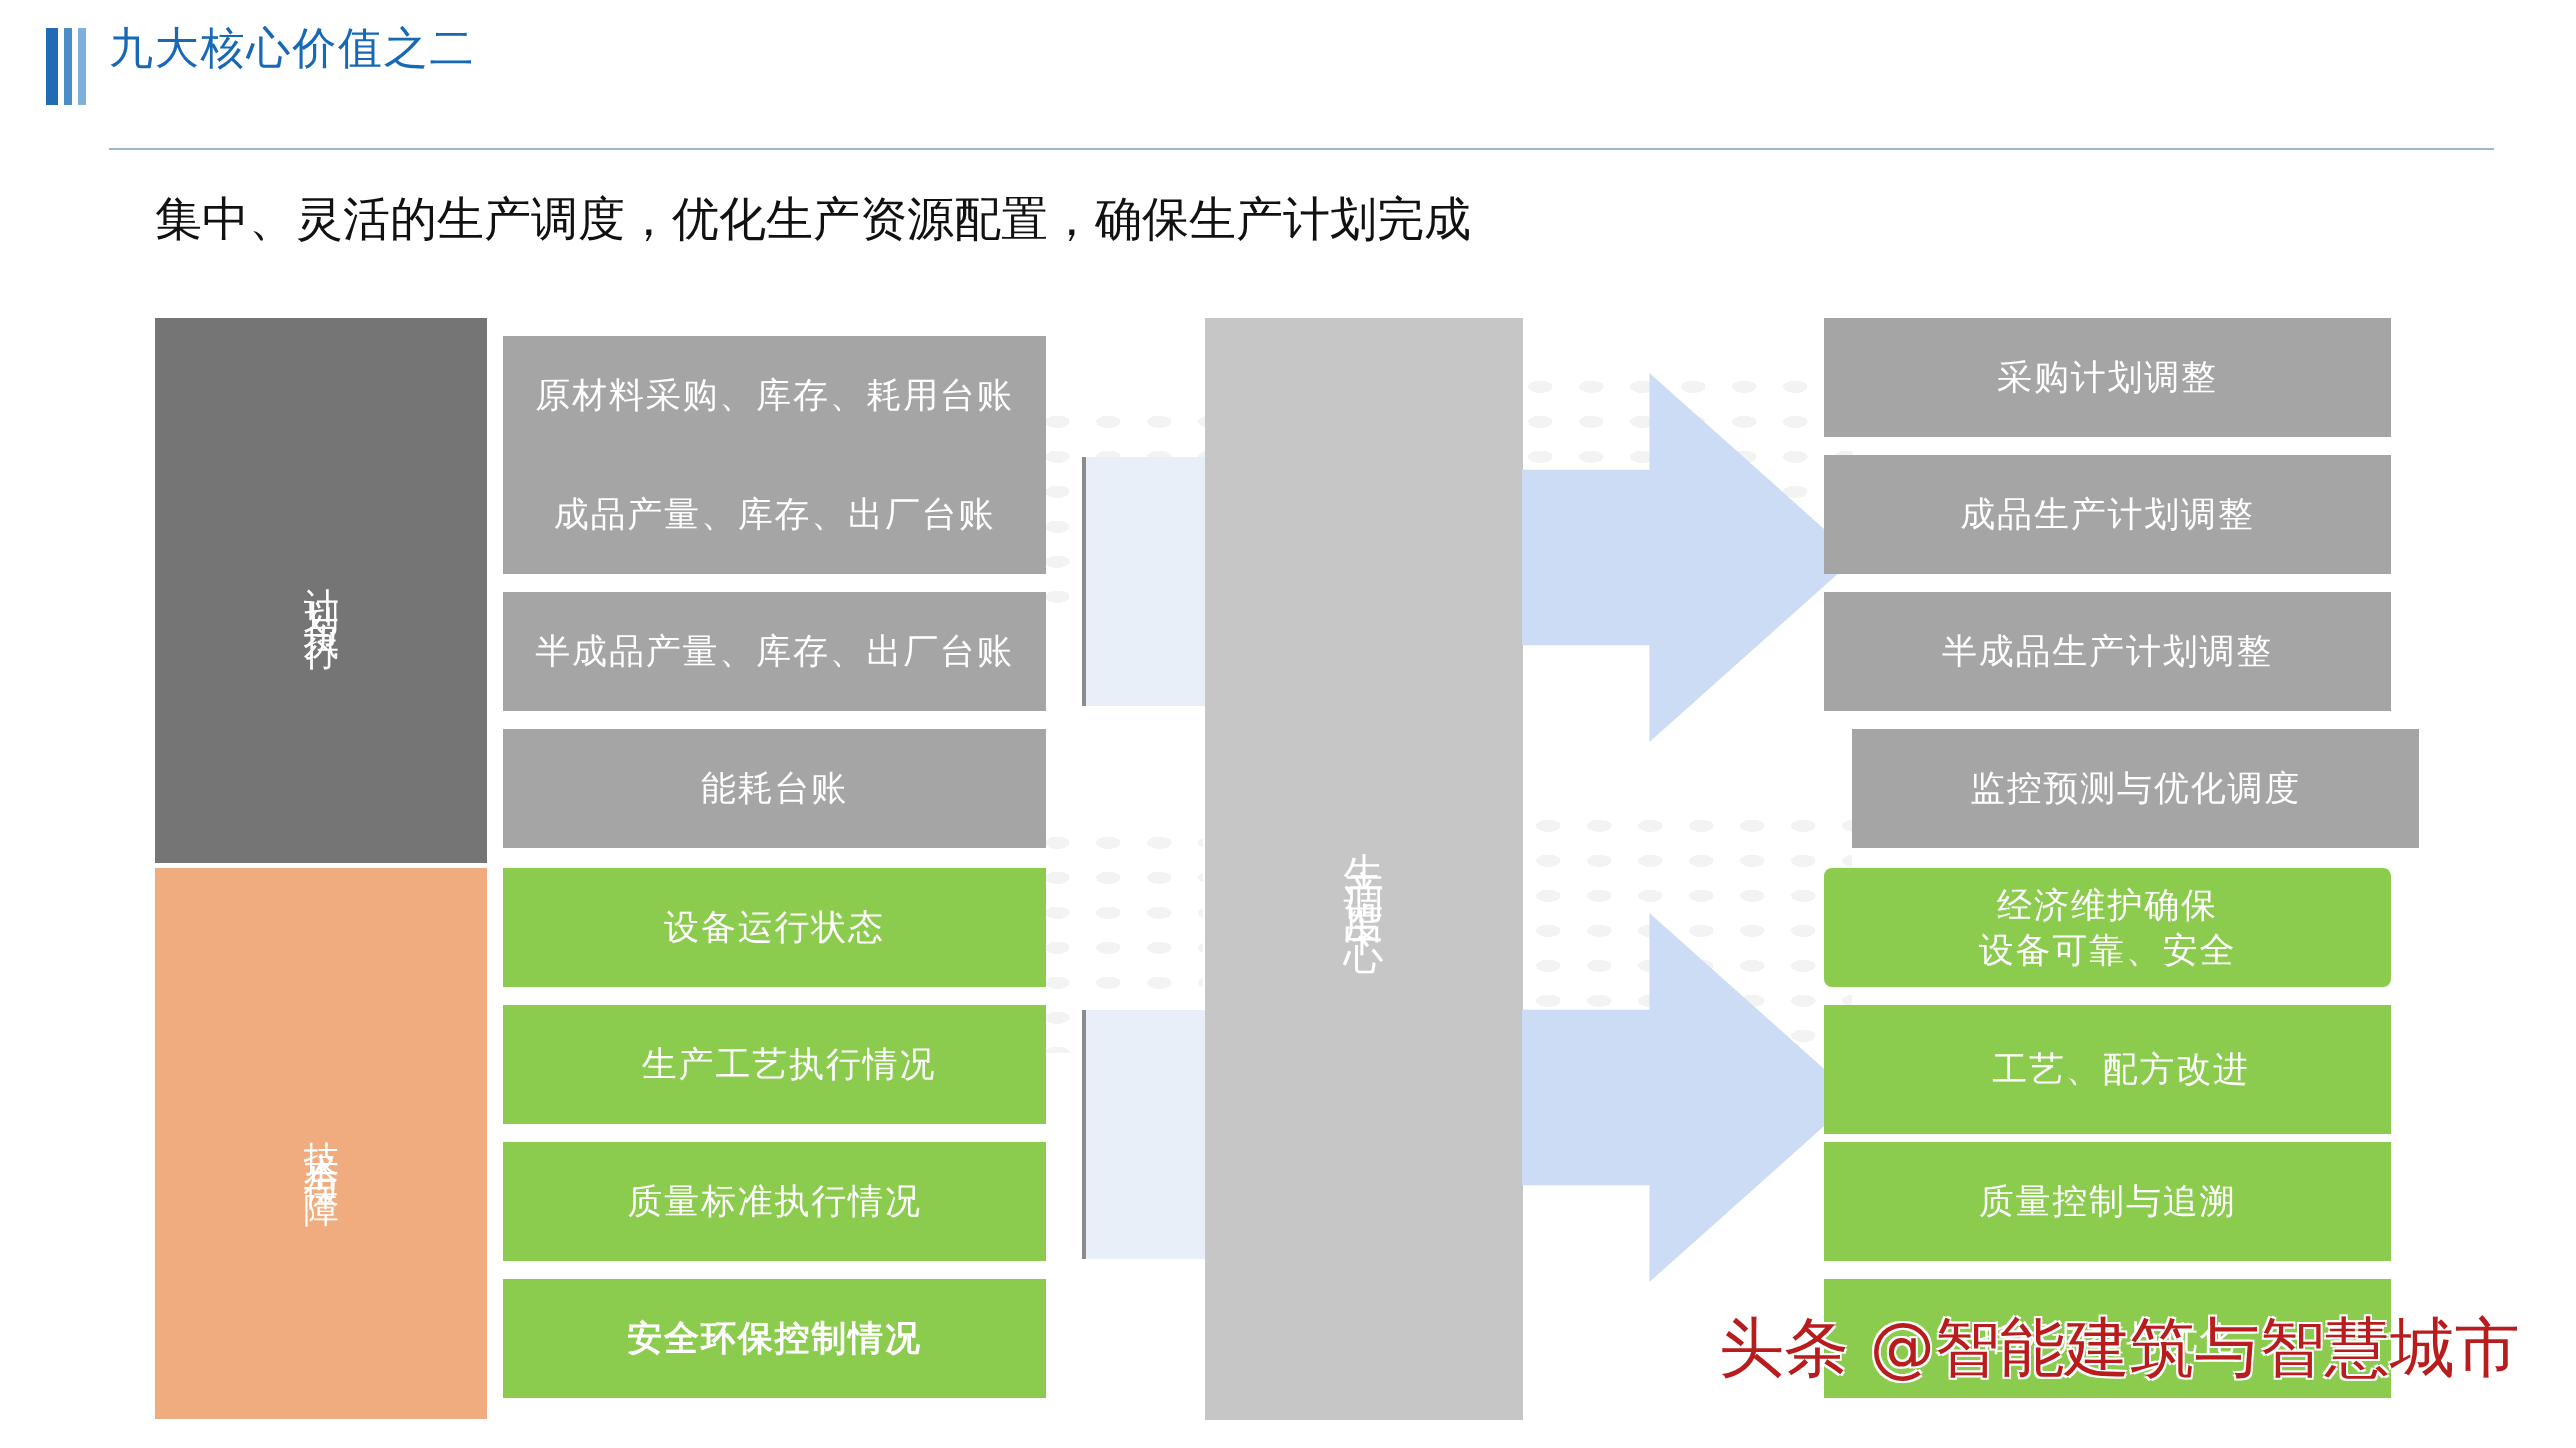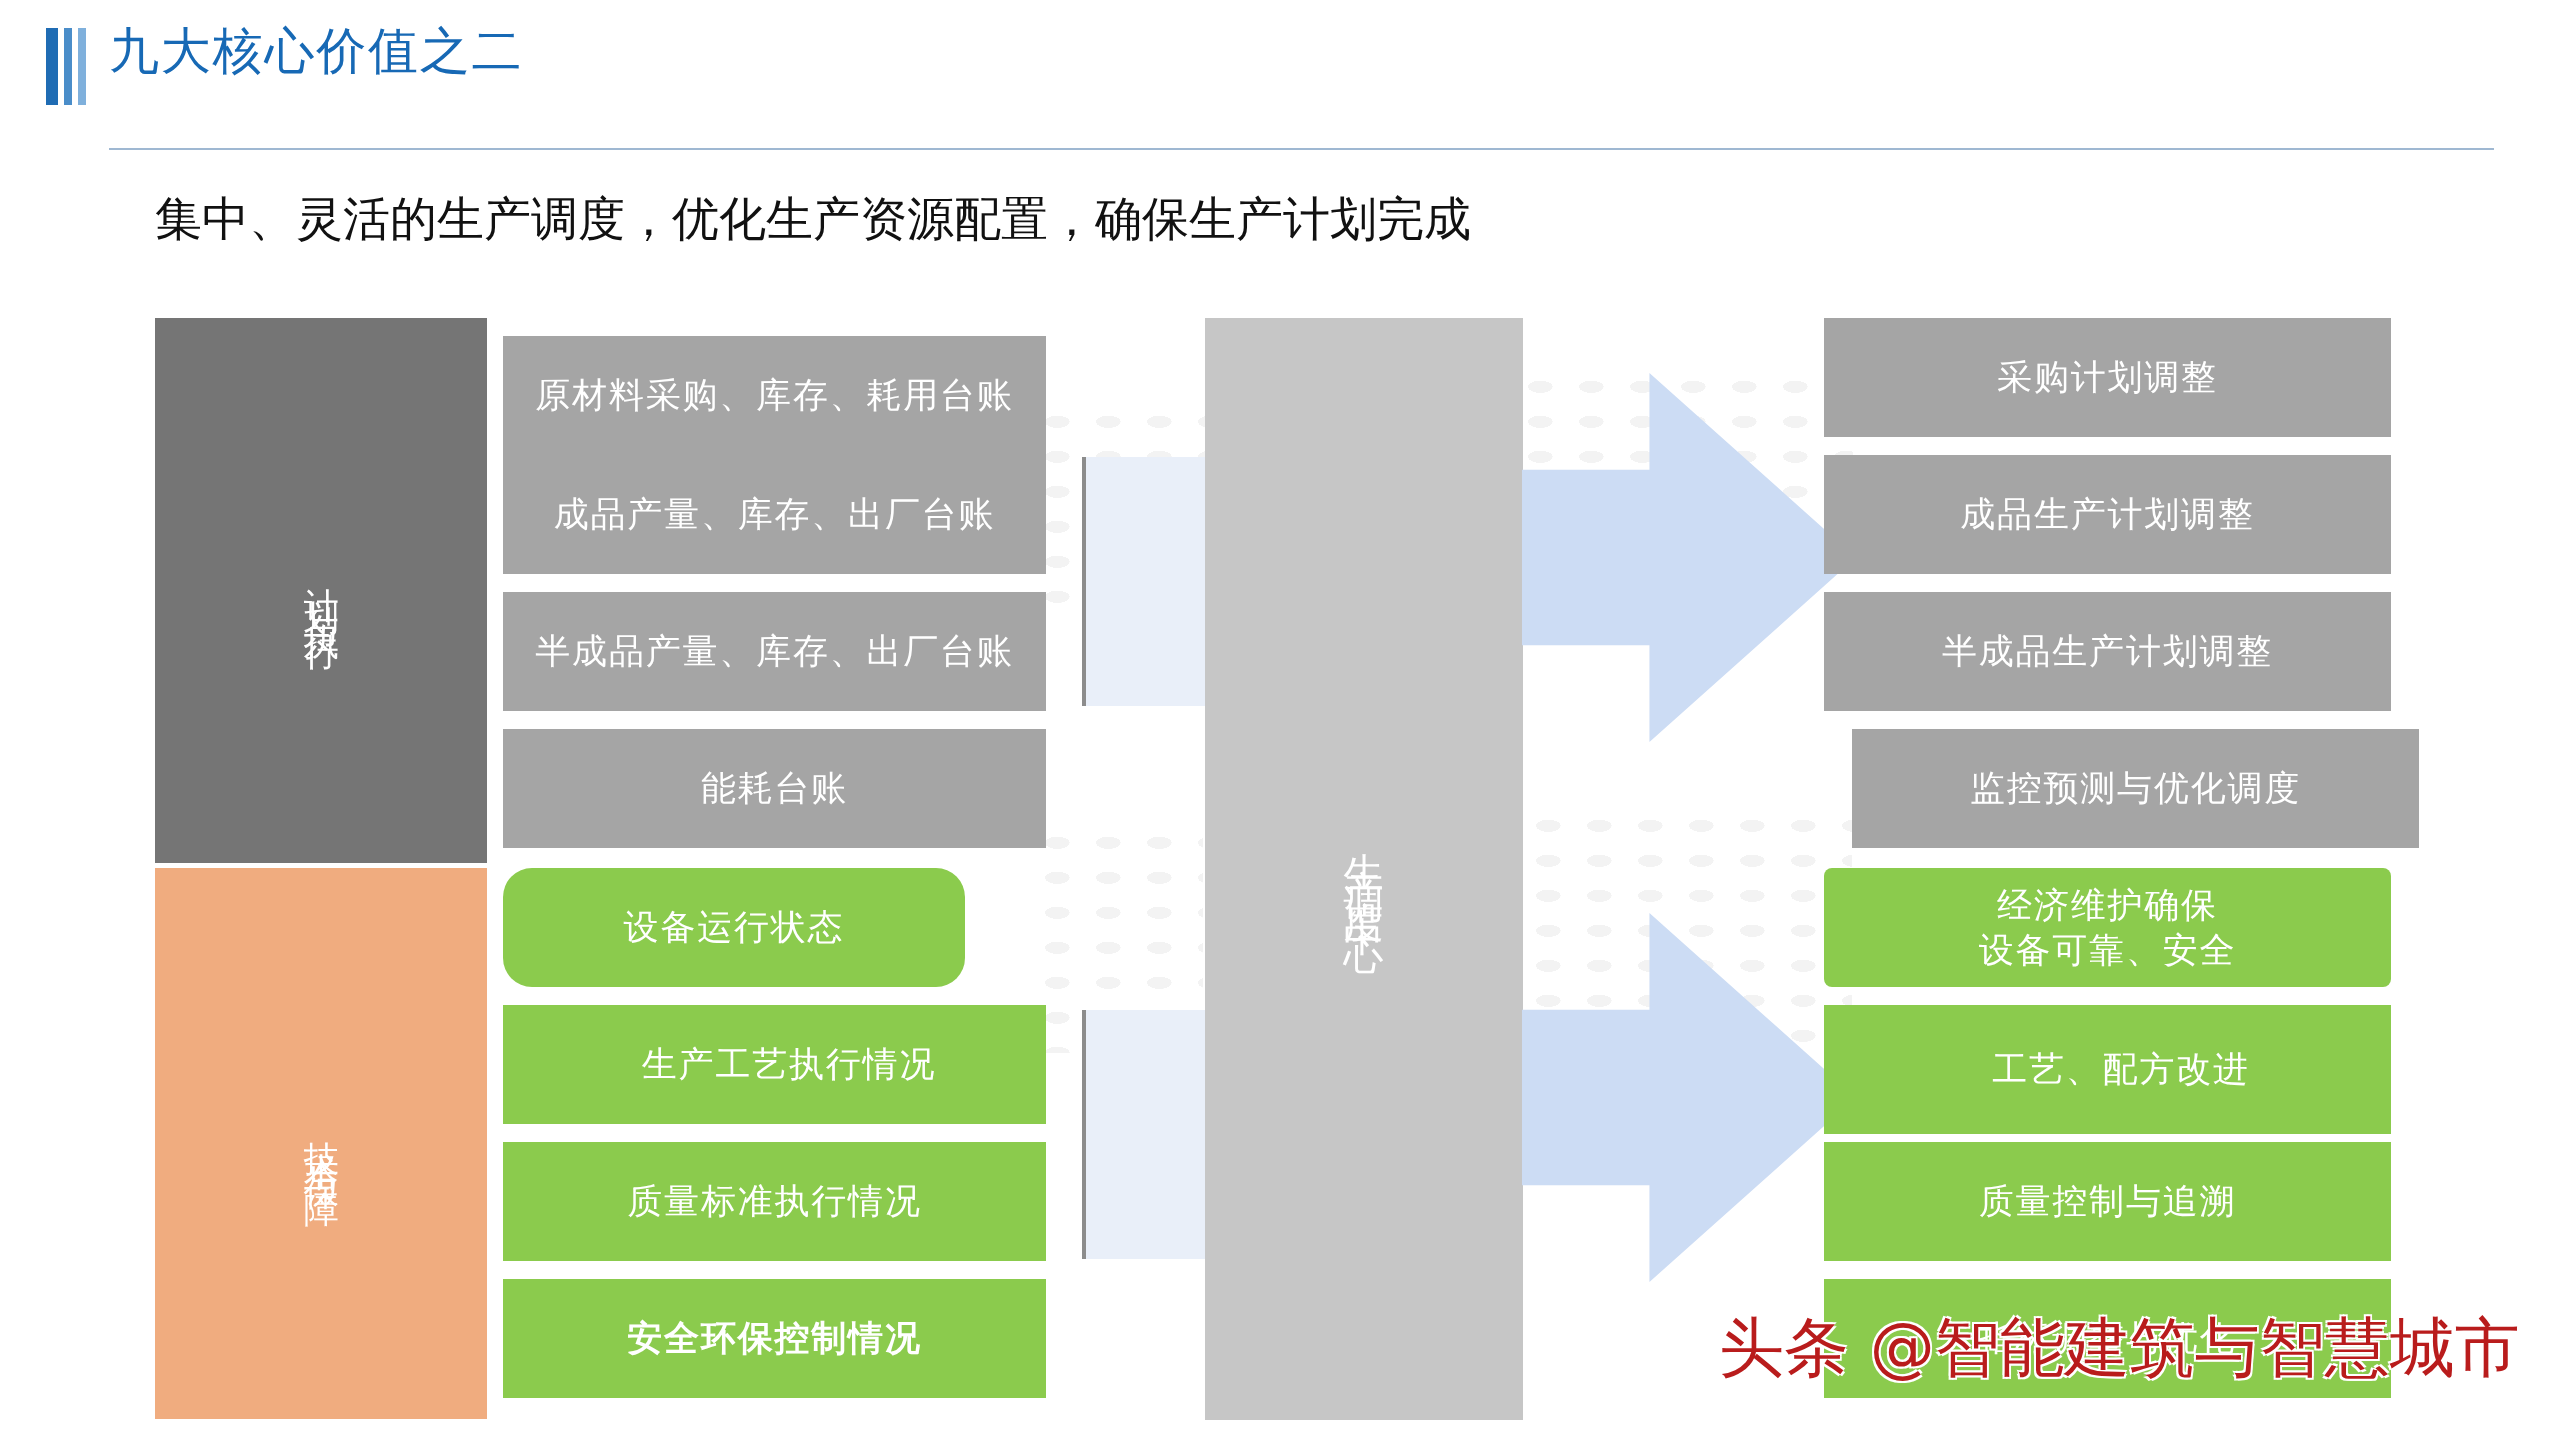--- a/index.html
+++ b/index.html
@@ -14,21 +14,21 @@
   }
 
   
   .hdr-bars{position:absolute;left:46px;top:28px;width:49px;height:77px;display:flex;gap:6.1px;}
   .hdr-bars i{display:block;height:100%;}
   .hdr-bars i:nth-child(1){width:12.3px;background:#1f6cb4;}
   .hdr-bars i:nth-child(2){width:8px;background:#4a8dc9;}
   .hdr-bars i:nth-child(3){width:8px;background:#7fb0dc;}
   .page-title{
     position:absolute;left:109px;top:26px;
-    font-size:50px;line-height:1;color:#1769b5;letter-spacing:1.8px;
+    font-size:44px;line-height:1;color:#1769b5;letter-spacing:1.8px;
     font-family:"DejaVu Sans","Liberation Sans",sans-serif;white-space:nowrap;
   }
   .hdr-rule{position:absolute;left:109px;top:148px;width:2385px;height:1.8px;background:#9fb8d2;}
 
   
   .subtitle{
     position:absolute;left:155px;top:191px;
     font-size:47px;line-height:1.2;color:#111111;white-space:nowrap;
     font-family:"DejaVu Serif","Liberation Serif",serif;
   }
@@ -100,21 +100,21 @@
   <div class="panel mid-gray box" style="left:503px;top:455px;width:543px;height:119px;">
     <span>成品产量、库存、出厂台账</span>
   </div>
   <div class="panel mid-gray box" style="left:503px;top:592px;width:543px;height:119px;">
     <span>半成品产量、库存、出厂台账</span>
   </div>
   <div class="panel mid-gray box" style="left:503px;top:729px;width:543px;height:119px;">
     <span>能耗台账</span>
   </div>
 
-  <div class="panel green box" style="left:503px;top:868px;width:462px;height:119px;border-radius:29px;">
+  <div class="panel green box" style="left:503px;top:868px;width:543px;height:119px;">
     <span>设备运行状态</span>
   </div>
   <div class="panel green box" style="left:503px;top:1005px;width:543px;height:119px;padding-left:29px;">
     <span>生产工艺执行情况</span>
   </div>
   <div class="panel green box" style="left:503px;top:1142px;width:543px;height:119px;">
     <span>质量标准执行情况</span>
   </div>
   <div class="panel green box" style="left:503px;top:1279px;width:543px;height:119px;font-weight:bold;">
     <span>安全环保控制情况</span>

